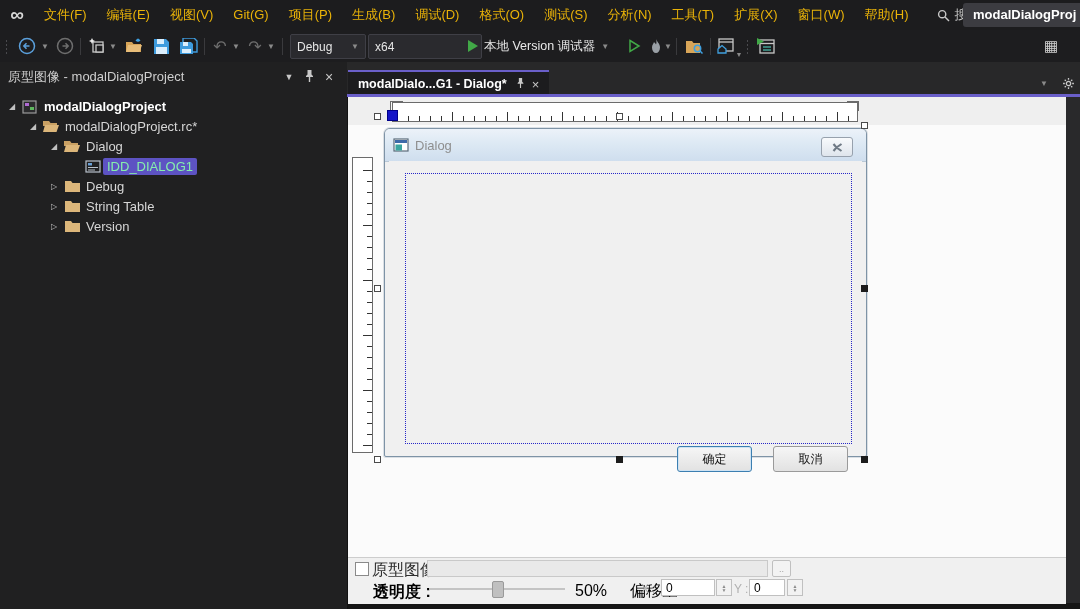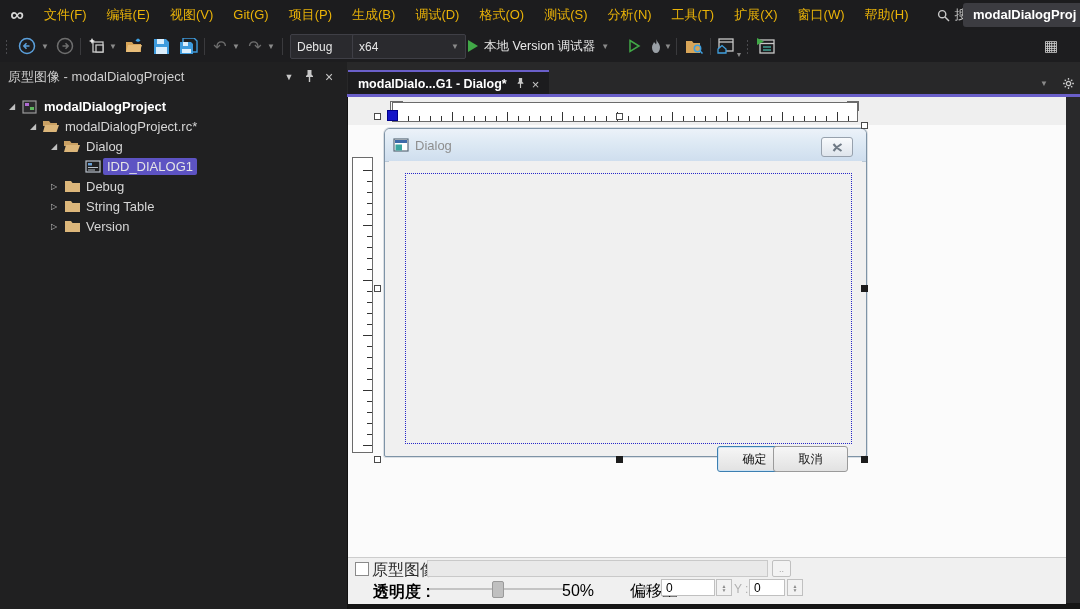--- a/index.html
+++ b/index.html
@@ -28,21 +28,21 @@
   
   #left-panel{left:0;top:62px;width:347px;height:547px;background:#202021;border-right:1px solid #121212;}
   #panel-header{display:flex;align-items:center;height:30px;padding:0 8px;color:#cfcfcf;font-size:13px;}
   #panel-header .sp{flex:1;}
   .hicon{width:20px;text-align:center;color:#c8c8c8;font-size:12px;cursor:default;}
   .trow{display:flex;align-items:center;height:20px;font-size:13px;color:#d6d6d6;white-space:nowrap;}
   .trow .arrow{width:16px;text-align:center;font-size:8px;color:#c0c0c0;}
   .trow .ticon{width:20px;display:flex;justify-content:center;}
   .trow .tlabel{padding:1px 4px;border-radius:2px;}
   .trow.bold .tlabel{font-weight:bold;color:#ffffff;}
-  .trow.sel .tlabel{background:#5d53c3;color:#e5e5e5;}
+  .trow.sel .tlabel{background:#5d53c3;color:#86efac;}
   
   #tabstrip{left:347px;top:62px;width:733px;height:32px;background:#282829;}
   .tab{position:absolute;top:10px;height:22px;display:flex;align-items:center;font-size:12.5px;padding:0 10px;}
   .tab.active{background:#1c1c1e;color:#ffffff;font-weight:bold;border-top:2px solid #6a5fc9;top:8px;height:24px;}
   .tab.inactive{color:#b0b0b0;background:#2d2d2f;}
   #tab-underline{left:347px;top:94px;width:733px;height:3px;background:#6a5fc9;}
   
   #surface{left:348px;top:97px;width:718px;height:460px;background:#fbfbfb;}
   #surface-band{left:348px;top:97px;width:718px;height:28px;background:#efefef;}
   #right-strip{left:1066px;top:97px;width:14px;height:512px;background:#29292b;}
@@ -66,37 +66,37 @@
   #dlg-titlebar{position:absolute;left:0;top:0;right:0;height:32px;border-radius:5px 5px 0 0;
        background:linear-gradient(180deg,#ecf2f9 0%,#dde9f4 45%,#cfdeee 100%);
        display:flex;align-items:center;border-bottom:1px solid #b9c8d6;}
   #dlg-title{color:#8e8e8e;font-size:13px;margin-left:6px;}
   #dlg-close{position:absolute;right:13px;top:8px;width:30px;height:18px;border:1px solid #97a1ad;border-radius:3px;
        background:linear-gradient(180deg,#f8fafc,#dfe5ec);display:flex;align-items:center;justify-content:center;}
   #dlg-client{position:absolute;left:4px;top:32px;right:4px;bottom:3px;background:#f0f0f0;}
   #dlg-guide{position:absolute;left:16px;top:12px;width:445px;height:269px;border:1px dotted #2626c8;}
   .dlg-btn{position:absolute;top:285px;width:73px;height:24px;border-radius:3px;font-size:12px;color:#111;
        background:linear-gradient(180deg,#f6f6f6,#e2e2e2);display:flex;align-items:center;justify-content:center;}
-  #btn-ok{left:288px;border:1px solid #3c7fb1;box-shadow:0 0 0 1px #cfe3f3 inset;margin-left:40px;}
+  #btn-ok{left:288px;border:1px solid #3c7fb1;box-shadow:0 0 0 1px #cfe3f3 inset;}
   #btn-cancel{left:384px;border:1px solid #9a9a9a;}
   .handle{position:absolute;width:7px;height:7px;box-sizing:border-box;}
   .handle.hollow{background:#ffffff;border:1px solid #4a4a4a;}
   .handle.solid{background:#1c1c1c;}
   
   #bottom-panel{left:348px;top:557px;width:718px;height:46px;background:#f0f0f0;border-top:1px solid #cdcdcd;
        font-size:13px;color:#a0a0a0;}
   #proto-check{left:355px;top:562px;width:12px;height:12px;background:#fff;border:1px solid #8a8a8a;}
   #proto-label{left:372px;top:560px;color:#2e2e2e;}
   #proto-input{left:427px;top:560px;width:339px;height:15px;background:#e9e9e9;border:1px solid #c9c9c9;}
   #browse-btn{left:772px;top:560px;width:17px;height:15px;background:#f3f3f3;border:1px solid #c0c0c0;border-radius:2px;
        color:#a0a0a0;font-size:9px;display:flex;align-items:center;justify-content:center;}
   #opacity-label{left:373px;top:582px;font-weight:bold;}
   #slider-track{left:429px;top:588px;width:136px;height:2px;background:#c4c4c4;}
   #slider-thumb{left:492px;top:581px;width:10px;height:15px;background:#c0c0c0;border:1px solid #9a9a9a;border-radius:2px;}
-  #opacity-value{left:562px;top:582px;text-align:center;}
+  #opacity-value{left:575px;top:582px;text-align:center;}
   #offset-label{left:630px;top:581px;}
   .axis-label{color:#b0b0b0;font-size:12px;}
   .spinbox{position:absolute;top:579px;height:17px;background:#ffffff;border:1px solid #c0c0c0;
        font-size:12px;color:#000;line-height:17px;padding-left:4px;box-sizing:border-box;}
   .spinner{position:absolute;top:579px;width:16px;height:17px;background:#f2f2f2;border:1px solid #c0c0c0;
        box-sizing:border-box;display:flex;flex-direction:column;align-items:center;justify-content:center;}
   .spinner span{font-size:5px;line-height:4px;color:#8a8a8a;}
 </style>
 </head>
 <body>
@@ -194,21 +194,21 @@
     </div>
     <div class="tbtn" style="left:266px;width:10px">
         <span class="caret">▼</span>
       </div>
     <div class="tsep" style="left:282px"></div>
 
     <div class="combo" style="left:290px;width:62px">
       <span>Debug</span>
       <span class="caret">▼</span>
     </div>
-    <div class="combo" style="left:352px;width:100px">
+    <div class="combo" style="left:368px;width:100px">
       <span>x64</span>
       <span class="caret">▼</span>
     </div>
 
     <div class="tbtn" style="left:468px;width:150px;justify-content:flex-start;gap:6px">
       <span style="width:0;height:0;border-left:10px solid #41a847;border-top:6px solid transparent;border-bottom:6px solid transparent;"></span>
       <span style="color:#e8e8e8;font-size:12.5px;white-space:nowrap">本地 Version 调试器</span>
       <span class="caret">▼</span>
     </div>
     <div class="tbtn" style="left:625px;width:18px">

